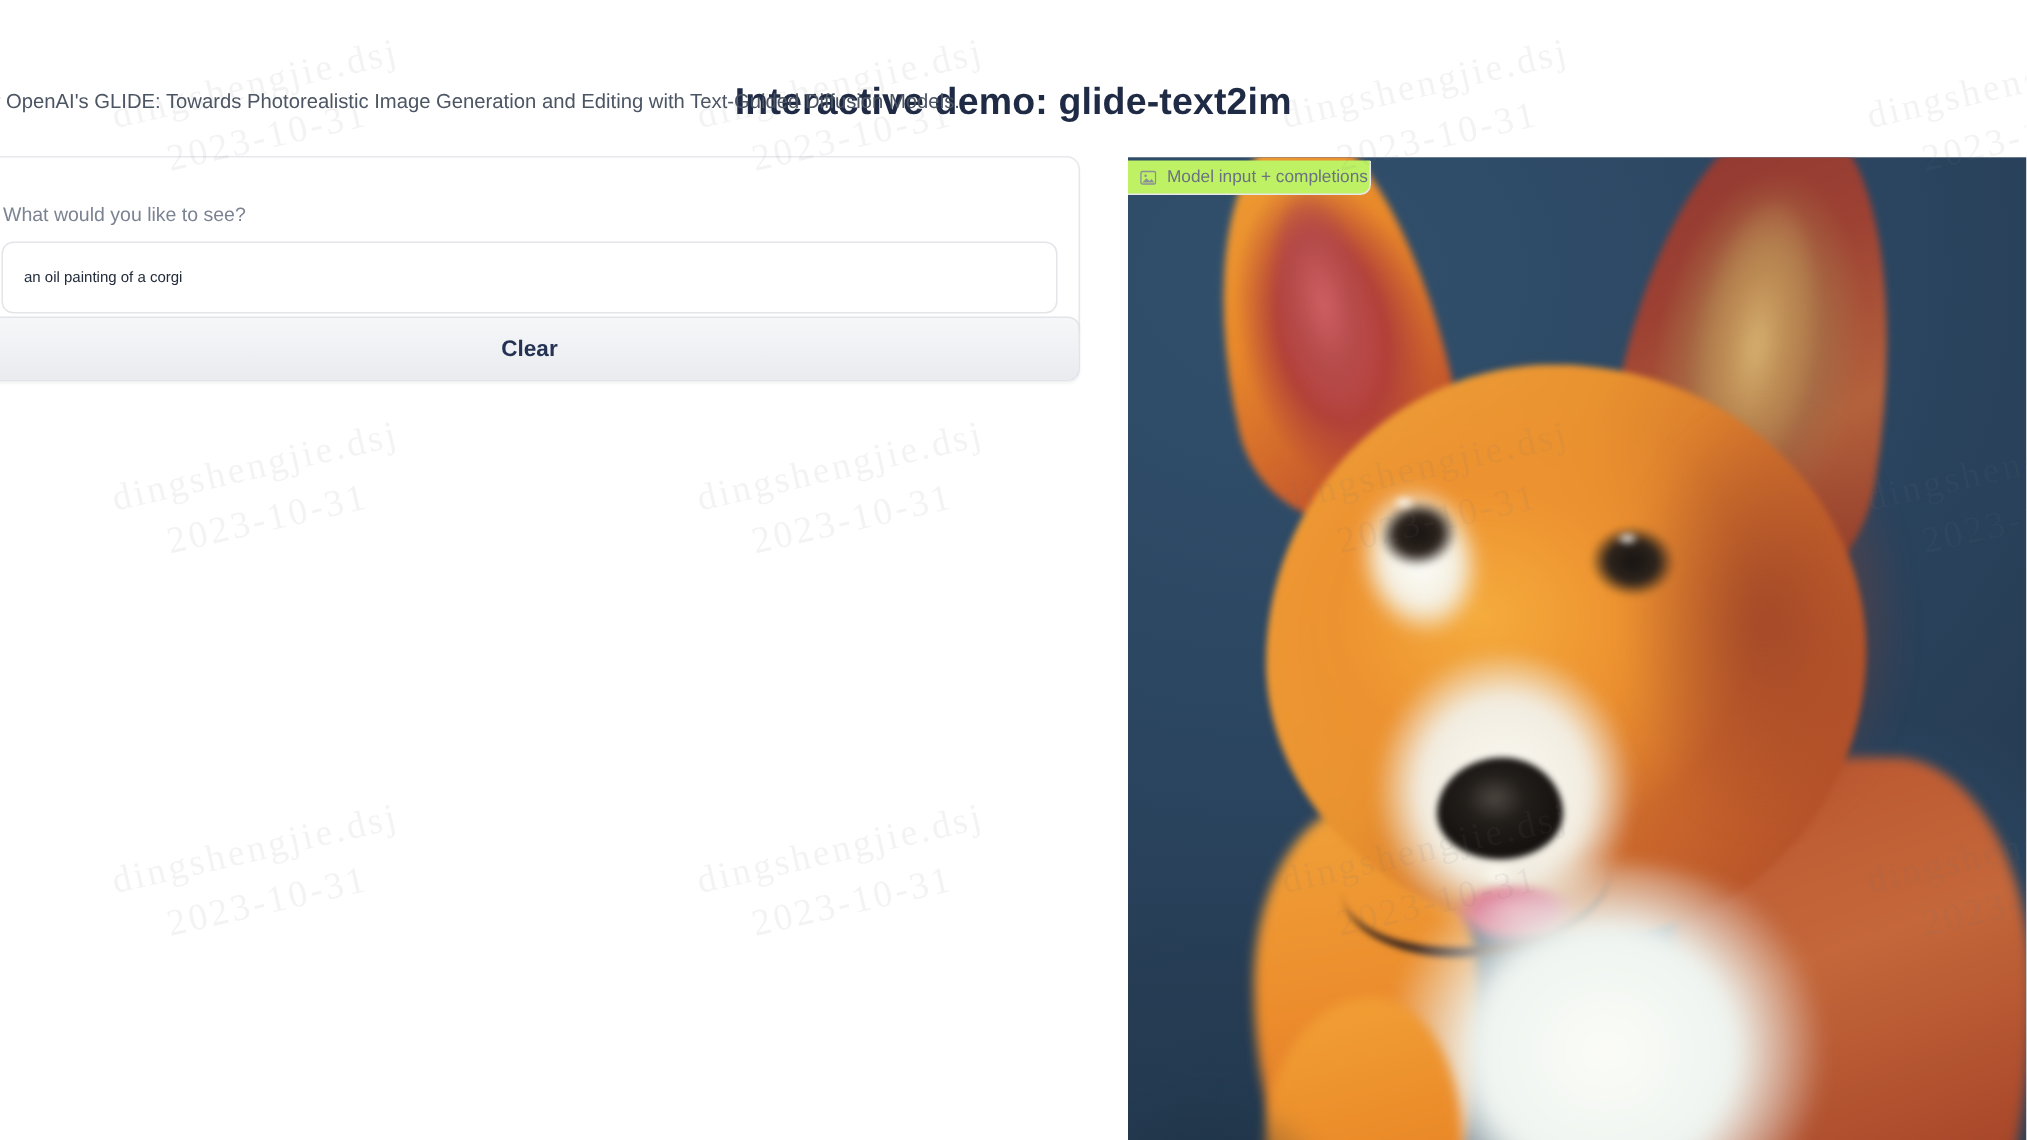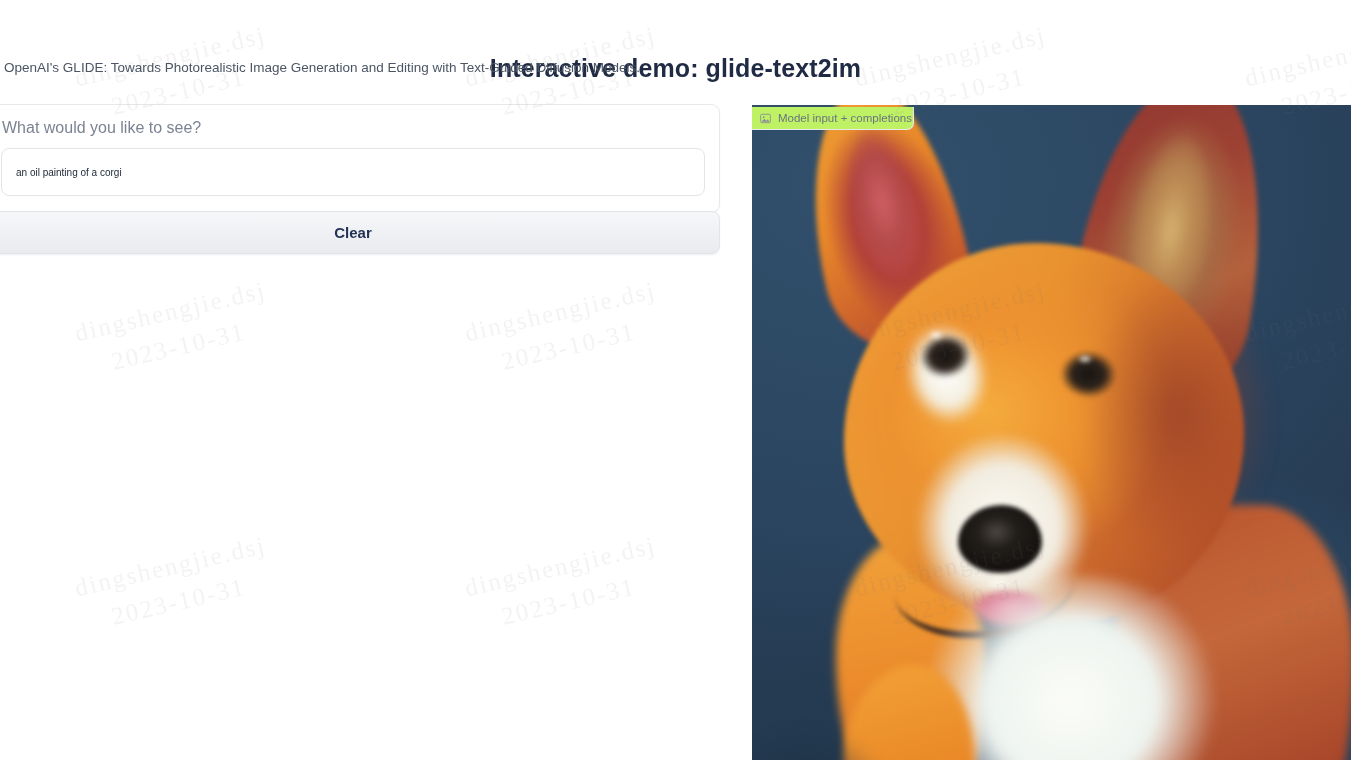--- a/index.html
+++ b/index.html
@@ -53,23 +53,23 @@
     width: 734px;
     box-sizing: border-box;
     background: #ffffff;
     border: 1px solid #e6e8eb;
     border-radius: 9px;
     padding: 12px 14px 16px 14px;
     box-shadow: 0 1px 2px rgba(16,24,40,0.035);
   }
 
   .prompt-label {
-    font-size: 16px;
+    font-size: 13px;
     color: #7b8392;
-    margin: 2px 0 11px 1px;
+    margin: 18px 0 11px 1px;
   }
 
   .prompt-input {
     display: block;
     box-sizing: border-box;
     width: 100%;
     height: 48px;
     background: #ffffff;
     border: 1px solid #e3e5e9;
     border-radius: 8px;

